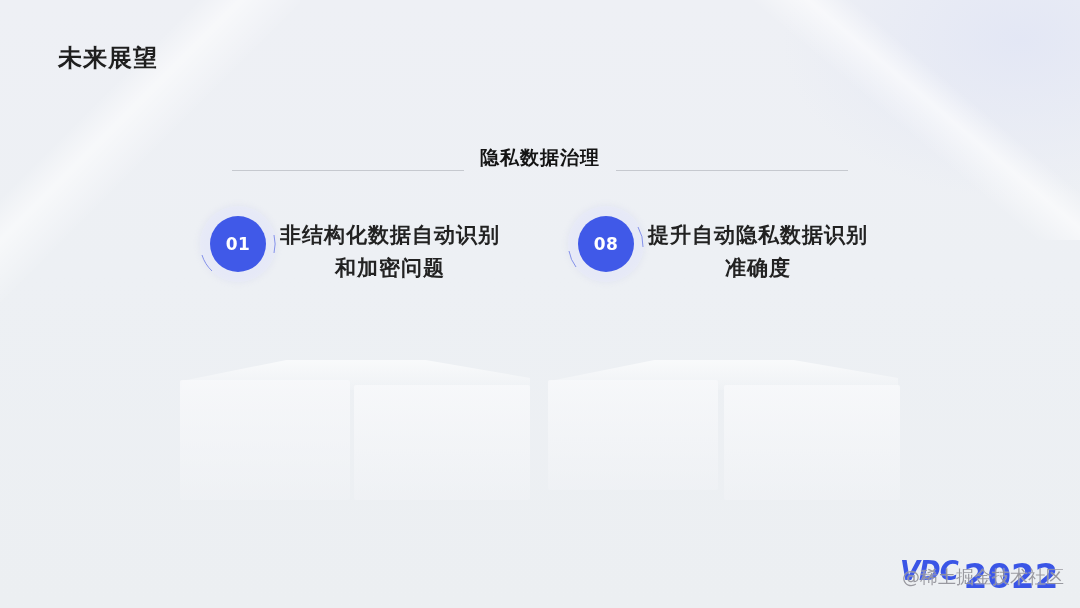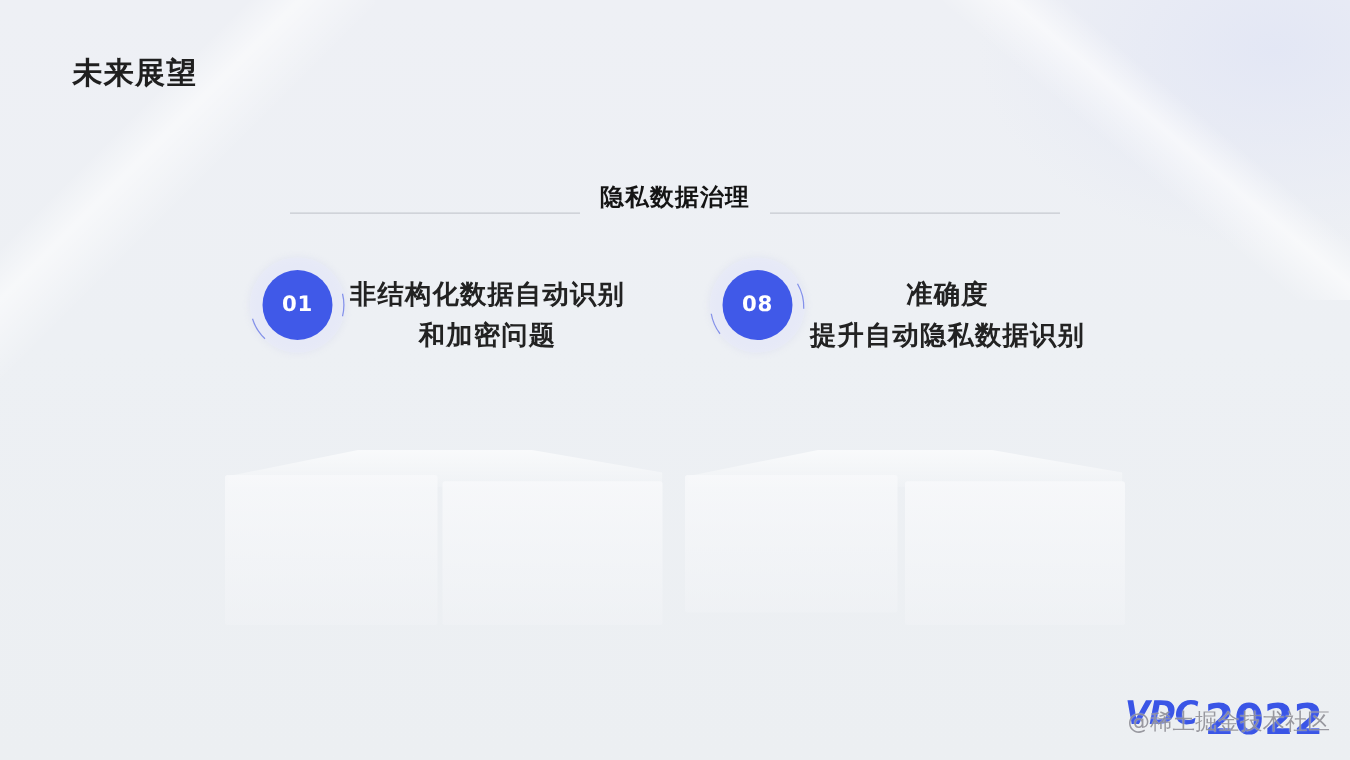--- a/index.html
+++ b/index.html
@@ -234,22 +234,22 @@
   <div class="item i2">
     <div class="badge-wrap">
       <div class="badge-halo"></div>
       <svg class="badge-arc" viewBox="0 0 84 84">
         <path d="M 74 24 A 37 37 0 0 1 79 44" fill="none" stroke="#6a7ae6" stroke-width="1" opacity="0.8"></path>
         <path d="M 5 48 A 37 37 0 0 0 12 64" fill="none" stroke="#6a7ae6" stroke-width="1" opacity="0.8"></path>
       </svg>
       <div class="badge">08</div>
     </div>
     <div class="item-caption">
+      <span>提升自动隐私数据识别</span>
       <span>准确度</span>
-      <span>提升自动隐私数据识别</span>
     </div>
   </div>
 
   <div class="logo">
     <span class="logo-vdc">VDC</span>
     <span class="logo-year">2022</span>
   </div>
   <div class="watermark">@稀土掘金技术社区</div>
 </div>
 

